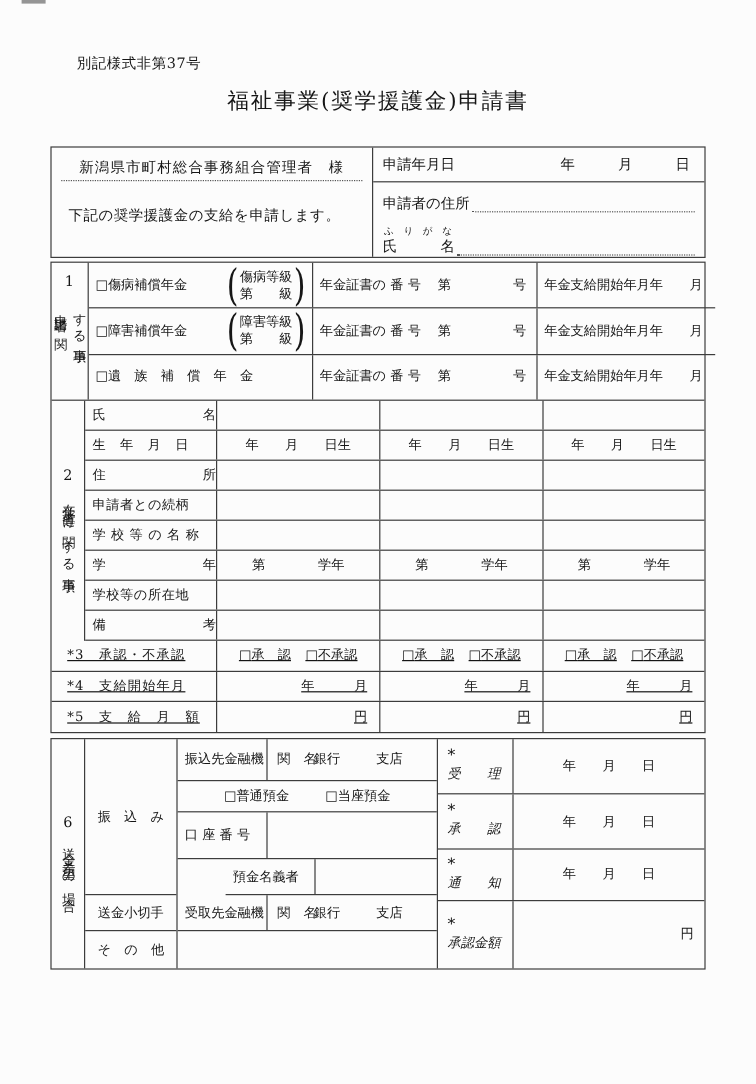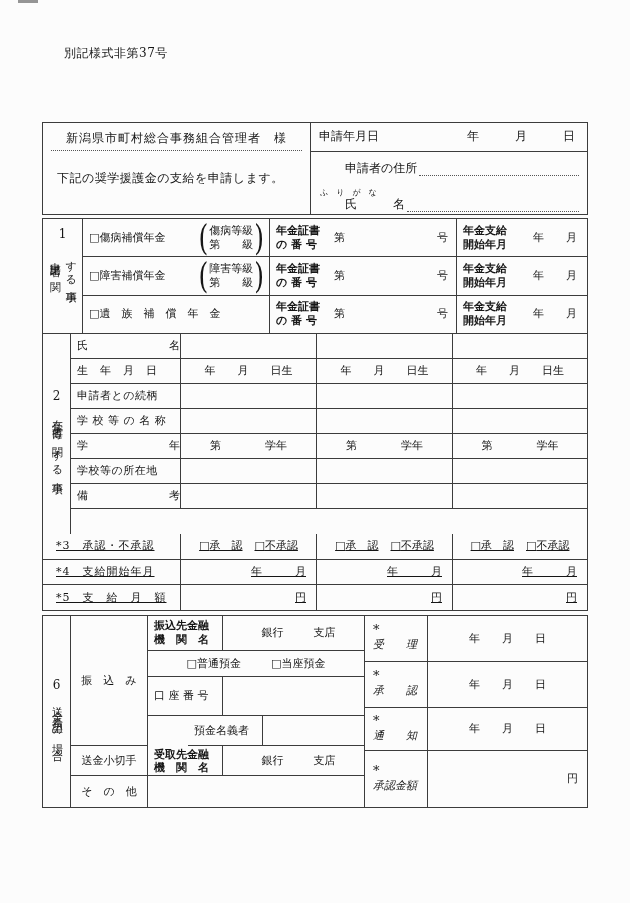--- a/index.html
+++ b/index.html
@@ -20,30 +20,30 @@
   .title{position:absolute;left:0;top:74px;width:100%;text-align:center;font-size:18px;letter-spacing:1.5px;}
 
   .box{position:absolute;border:1px solid var(--ln);display:flex;}
   .br{border-right:1px solid var(--ln);}
   .bb{border-bottom:1px solid var(--ln);}
   .cell{display:flex;align-items:center;}
   .center{justify-content:center;}
   .rightal{justify-content:flex-end;}
 
   
-  .hdr-box{left:42px;top:122px;width:546px;height:93px;font-family:Liberation Mono, monospace;}
+  .hdr-box{left:42px;top:122px;width:546px;height:93px;}
   .hdr-left{width:268px;display:flex;flex-direction:column;}
   .recipient-line{margin:9px 8px 0 8px;border-bottom:1px dotted #555;text-align:center;
     font-size:12px;padding-bottom:3px;letter-spacing:1px;}
   .declare{margin-top:21px;padding-left:14px;font-size:12px;letter-spacing:.5px;}
   .hdr-right{flex:1;display:flex;flex-direction:column;}
   .hdr-date-row{height:29px;display:flex;align-items:center;font-size:12px;}
   .hdr-date-row .lbl{padding-left:8px;}
   .hdr-date-row .ymd{flex:1;text-align:right;padding-right:12px;}
-  .addr-row,.name-row{display:flex;padding:0 8px;font-size:12px;margin-left:26px;}
+  .addr-row,.name-row{display:flex;align-items:flex-end;padding:0 8px;font-size:12px;}
   .addr-row{margin-top:10px;}
   .dotline{flex:1;border-bottom:1px dotted #555;height:14px;margin-left:2px;}
   .furi{font-size:8px;padding-left:9px;margin-top:12px;line-height:1;}
   .name-row{margin-top:1px;}
 
   
   .tbl-main{left:42px;top:218px;width:546px;height:393px;flex-direction:column;}
   .sec1{height:115px;display:flex;}
   .side{display:flex;flex-direction:column;align-items:center;}
   .s1-side{width:40px;}
@@ -51,21 +51,21 @@
   .s1-side .num{margin-top:8px;}
   .vwrap{display:flex;gap:2px;margin-top:11px;}
   .vtext{writing-mode:vertical-rl;text-orientation:upright;font-size:11px;letter-spacing:2px;}
   .s1-rows{flex:1;display:flex;flex-direction:column;}
   .s1-row{flex:1;display:flex;}
   .s1-pension{width:187px;padding-left:6px;}
   .s1-pension .grade-group{margin-left:auto;margin-right:5px;display:flex;align-items:center;}
   .paren{font-size:25px;font-weight:300;transform:scaleY(1.45);line-height:1;}
   .grade-lines{display:flex;flex-direction:column;text-align:center;font-size:11px;line-height:14px;margin:0 1px;}
   .s1-cert{width:187px;}
-  .lbl2{display:flex;flex-direction:column;font-size:11px;line-height:14px;padding-left:6px;font-weight:bold;}
+  .lbl2{display:flex;flex-direction:row;font-size:11px;line-height:14px;padding-left:6px;}
   .s1-cert .pfx{margin-left:14px;}
   .spacer{flex:1;}
   .s1-cert .sfx{margin-right:8px;}
   .s1-pay{flex:1;}
   .s1-pay .y{margin-left:auto;}
   .s1-pay .m{margin-left:22px;margin-right:10px;}
 
   .sec2{height:200px;display:flex;}
   .s2-side{width:28px;justify-content:center;gap:7px;}
   .s2-side .vtext{letter-spacing:3px;}
@@ -109,20 +109,21 @@
   .star-cell .slbl{margin-top:3px;font-style:italic;}
   .r-val{flex:1;}
   .r-val.yen{justify-content:flex-end;padding-right:9px;}
 </style>
 </head>
 <body>
 
 <div class="page">
   <div class="artifact"></div>
   <div class="stamp">別記様式非第37号</div>
+  <div class="title">福祉事業(奨学援護金)申請書</div>
 
   
   <div class="box hdr-box">
     <div class="hdr-left br">
       <div class="recipient-line">新潟県市町村総合事務組合管理者　様</div>
       <div class="declare">下記の奨学援護金の支給を申請します。</div>
     </div>
     <div class="hdr-right">
       <div class="hdr-date-row bb">
         <span class="lbl">申請年月日</span>
@@ -254,20 +255,26 @@
           <div class="cell s2-cell br"></div>
           <div class="cell s2-cell last"></div>
         </div>
         <div class="s2-row bb">
           <div class="cell s2-hdr br">生　年　月　日</div>
           <div class="cell s2-cell br center">年　　月　　日生</div>
           <div class="cell s2-cell br center">年　　月　　日生</div>
           <div class="cell s2-cell last center">年　　月　　日生</div>
         </div>
         <div class="s2-row bb">
+          <div class="cell s2-hdr br">住　　　　　　　所</div>
+          <div class="cell s2-cell br"></div>
+          <div class="cell s2-cell br"></div>
+          <div class="cell s2-cell last"></div>
+        </div>
+        <div class="s2-row bb">
           <div class="cell s2-hdr br">申請者との続柄</div>
           <div class="cell s2-cell br"></div>
           <div class="cell s2-cell br"></div>
           <div class="cell s2-cell last"></div>
         </div>
         <div class="s2-row bb">
           <div class="cell s2-hdr br">学 校 等 の 名 称</div>
           <div class="cell s2-cell br"></div>
           <div class="cell s2-cell br"></div>
           <div class="cell s2-cell last"></div>

